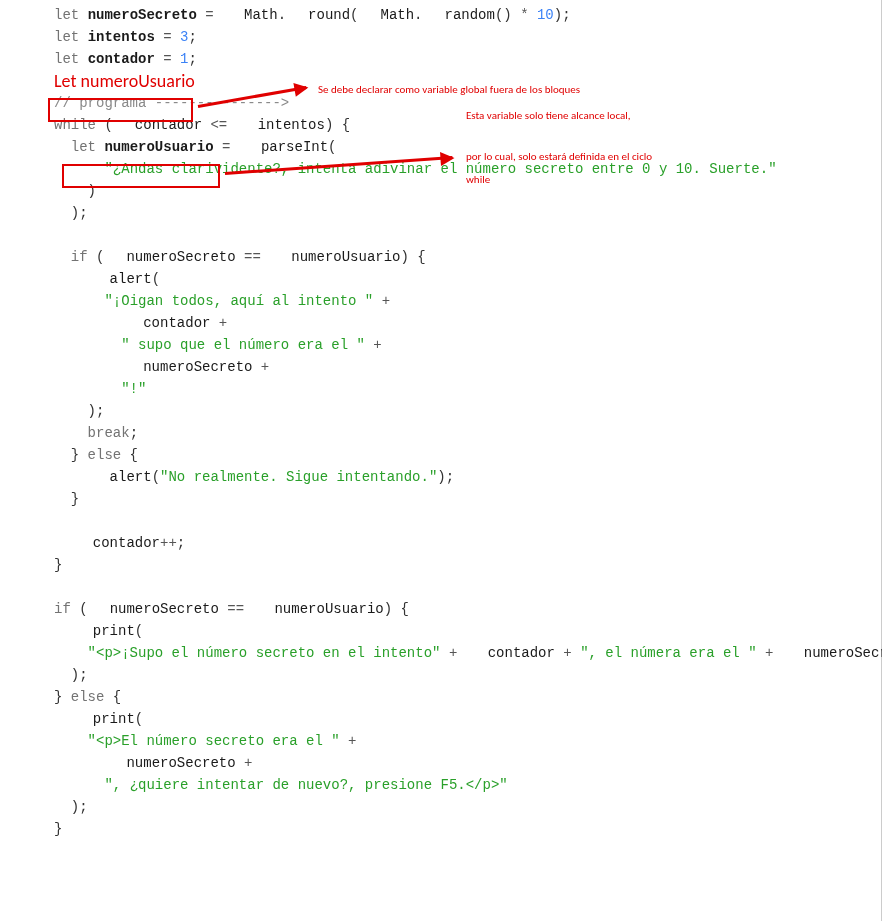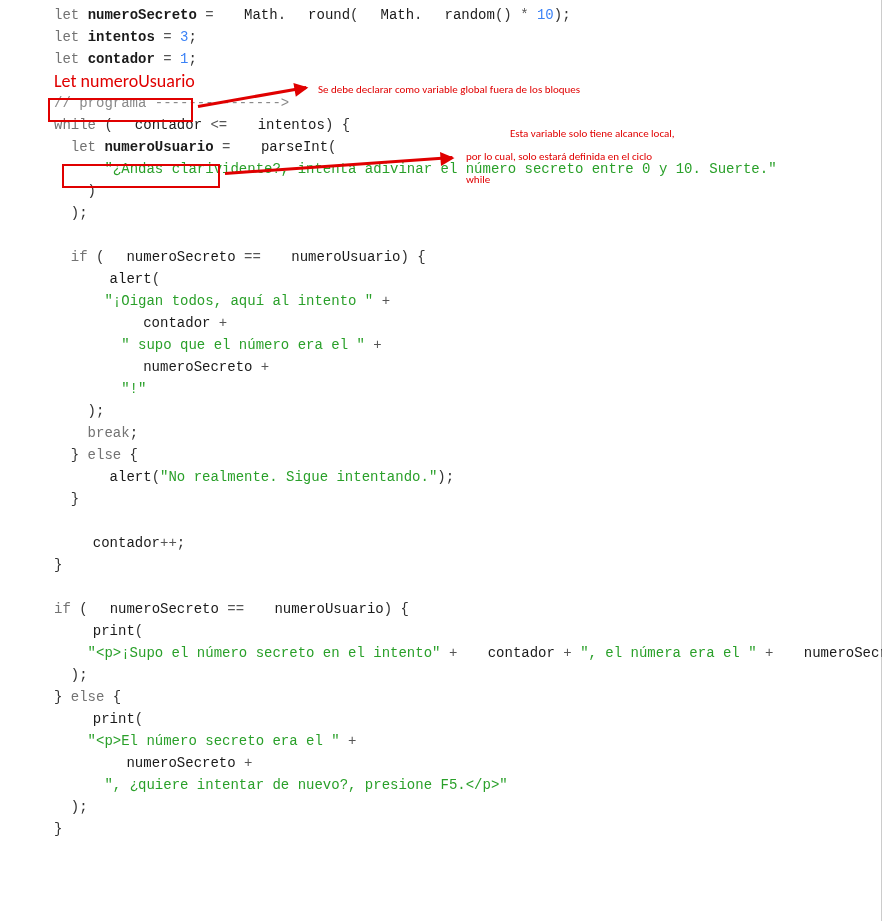--- a/index.html
+++ b/index.html
@@ -155,17 +155,17 @@
 
 </div>
 
 <div class="redbox" style="left:48px; top:98px; width:145px; height:24px;"></div>
 <div class="redbox" style="left:62px; top:164px; width:158px; height:24px;"></div>
 
 <div class="arrow" style="left:198px; top:105px; width:110px; transform:rotate(-10deg);"></div>
 <div class="arrow" style="left:225px; top:172px; width:228px; transform:rotate(-4deg);"></div>
 
 <div class="annot" style="left:318px; top:79px;">Se debe declarar como variable global fuera de los bloques</div>
-<div class="annot" style="left:466px; top:123px;margin-left:44px;">Esta variable solo tiene alcance local,</div>
+<div class="annot" style="left:466px; top:105px;">Esta variable solo tiene alcance local,</div>
 <div class="annot" style="left:466px; top:146px;text-align:center;">por lo cual, solo estará definida en el ciclo</div>
 <div class="annot" style="left:466px; top:169px;">while</div>
 
 </div>
 
 </body></html>

